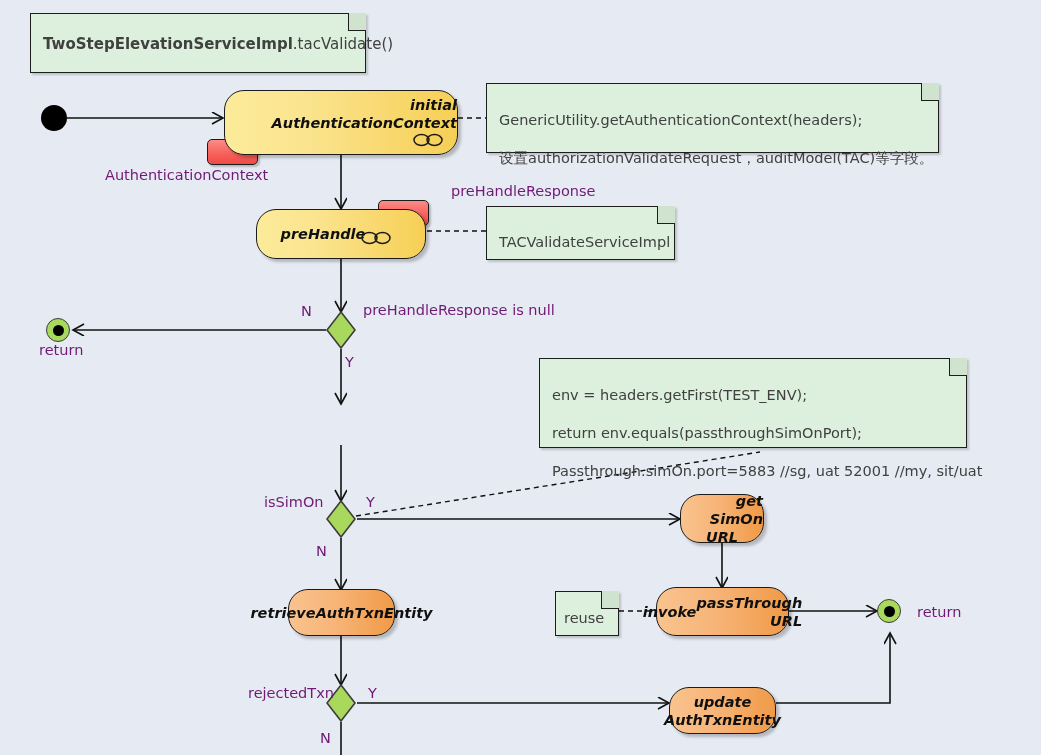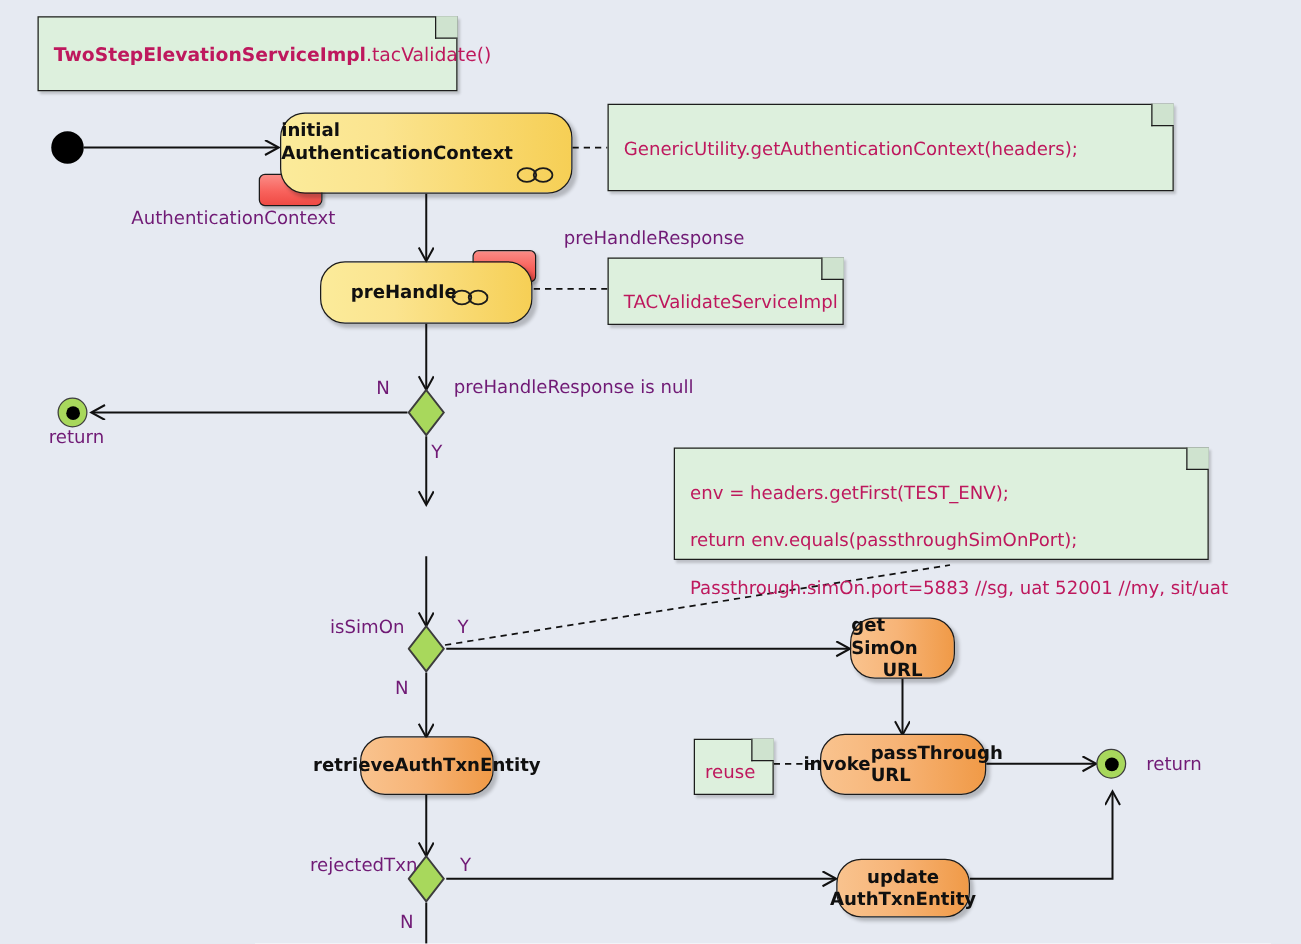--- a/index.html
+++ b/index.html
@@ -22,21 +22,21 @@
     height: 755px;
     pointer-events: none;
   }
 
   
   .note {
     position: absolute;
     background: #ddf0dd;
     border: 1px solid #1d1d1d;
     box-sizing: border-box;
-    color: #be185d;
+    color: #404040;
     font-size: 14.5px;
     line-height: 22px;
     padding: 9px 12px 8px 12px;
     box-shadow: 2px 2px 2px rgba(0,0,0,0.18);
   }
   .note .fold {
     position: absolute;
     top: -1px;
     right: -1px;
     width: 17px;
@@ -59,26 +59,27 @@
 
   
   .act {
     position: absolute;
     box-sizing: border-box;
     border: 1.6px solid #1b1b1b;
     border-radius: 20px;
     display: flex;
     align-items: center;
     justify-content: center;
-    text-align: left;
+    text-align: right;
     font-weight: bold;
     font-size: 14.5px;
     line-height: 18px;
     color: #101010;
     box-shadow: 3px 3px 3px rgba(0,0,0,0.22);
+    font-style: italic;
   }
   .act.yellow {
     background: linear-gradient(to right, #fbeb9a 0%, #fbe48f 35%, #f6cf55 100%);
   }
   .act.orange {
     background: linear-gradient(to right, #f9c38e 0%, #f7b477 45%, #f09a47 100%);
   }
   .act .inf {
     position: absolute;
     right: 14px;
@@ -194,20 +195,21 @@
     <div class="fold"></div>
     <div>
       <b>TwoStepElevationServiceImpl</b><span>.tacValidate()</span>
     </div>
   </div>
 
   <div class="note" style="left:486px; top:83px; width:453px; height:70px;">
     <div class="foldmask"></div>
     <div class="fold"></div>
     <div class="nline">GenericUtility.getAuthenticationContext(headers);</div>
+    <div class="nline">设置authorizationValidateRequest，auditModel(TAC)等字段。</div>
   </div>
 
   <div class="note" style="left:486px; top:206px; width:189px; height:54px; display:flex; align-items:center;">
     <div class="foldmask"></div>
     <div class="fold"></div>
     <div class="nline">TACValidateServiceImpl</div>
   </div>
 
   <div class="note" style="left:539px; top:358px; width:428px; height:90px;">
     <div class="foldmask"></div>

